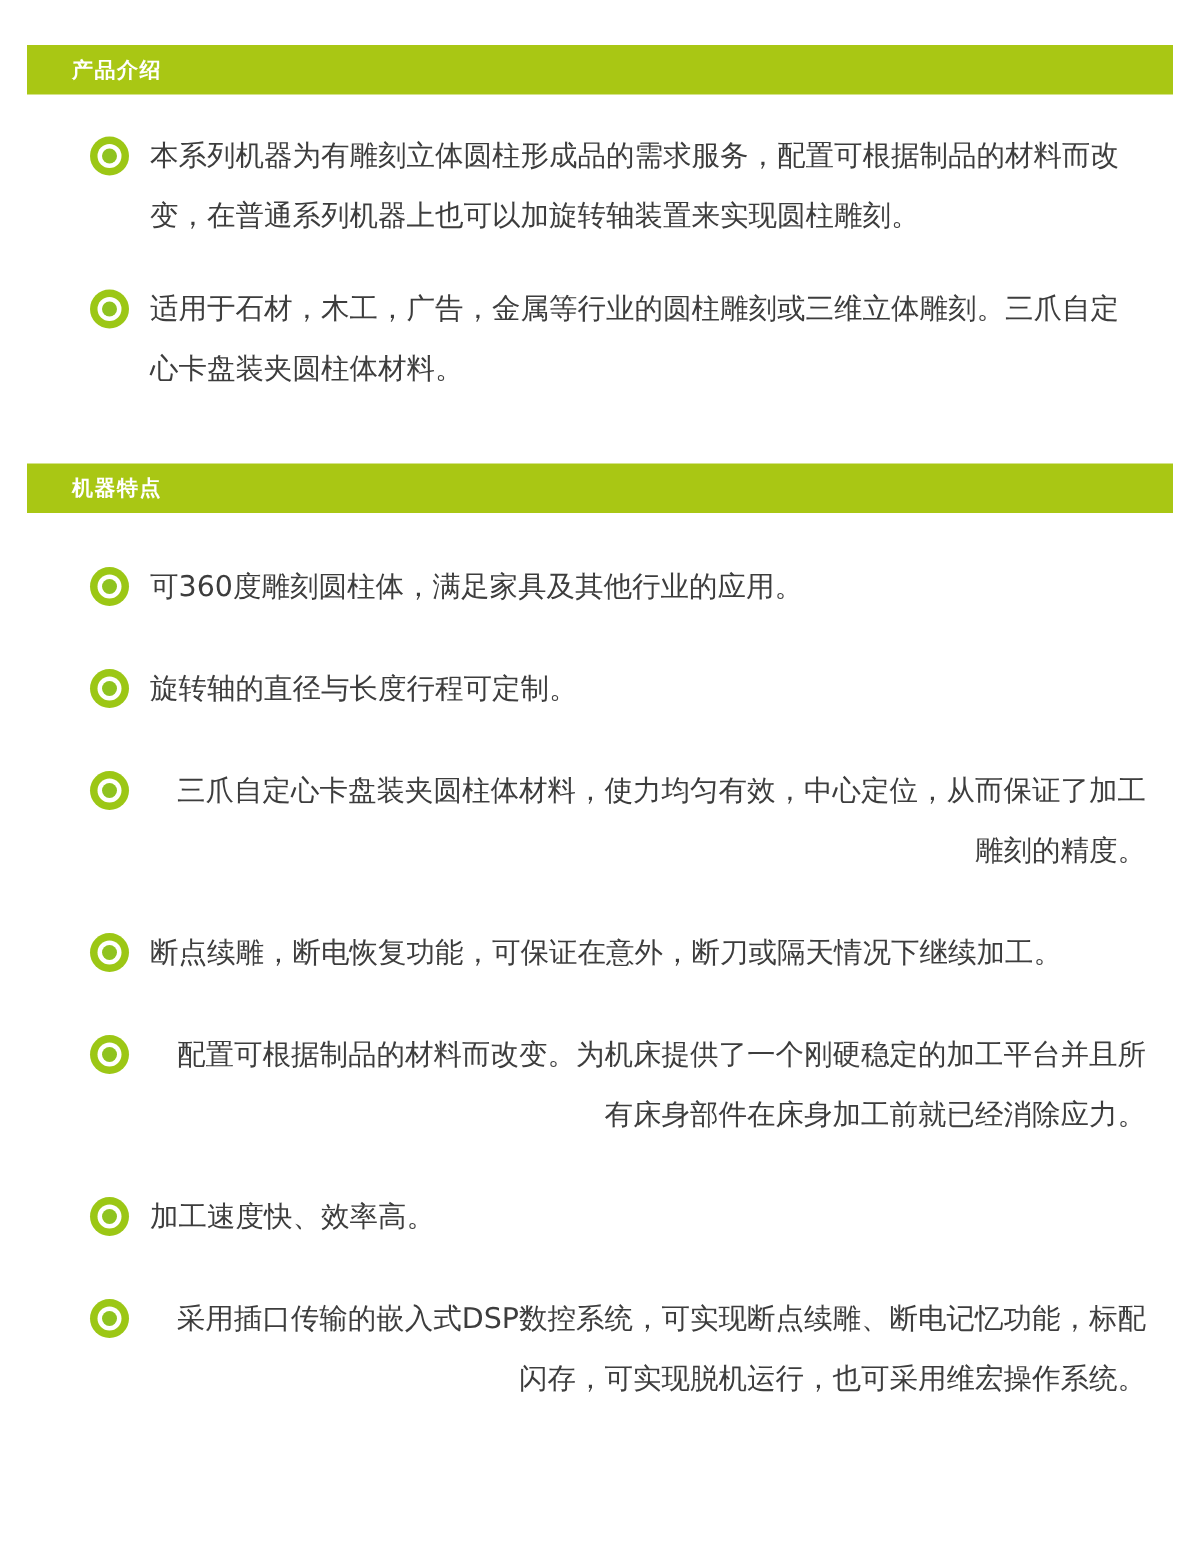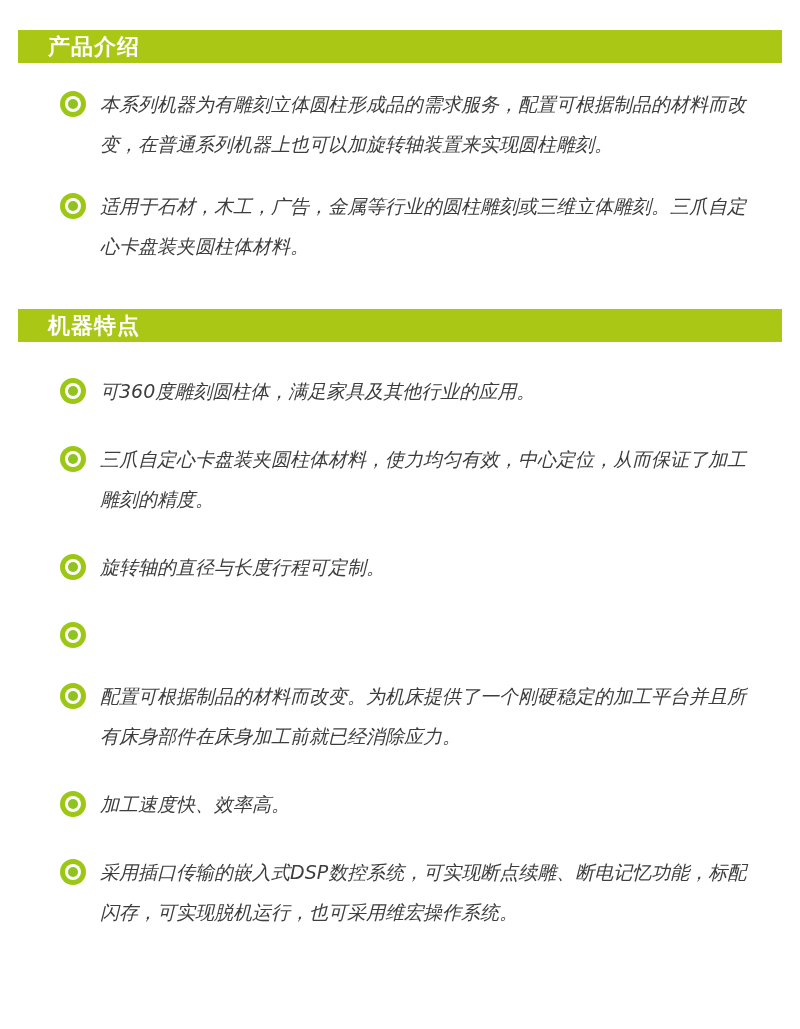--- a/index.html
+++ b/index.html
@@ -23,36 +23,35 @@
     margin: 0 18px;
     background: var(--header-bar);
     display: flex;
     align-items: center;
     padding-left: 30px;
   }
   .bar-1 { margin-top: 30px; }
   .bar-2 { margin-top: 43px; text-align: center; }
   .section-title {
     color: var(--header-text);
-    font-size: 22px;
+    font-size: 14px;
     font-weight: bold;
     letter-spacing: 1px;
     line-height: 1;
   }
   .items {
     padding: 21px 16px 0 60px;
-    font-style: italic;
   }
   .items-2 { padding-top: 29px; }
   .item {
     display: flex;
     align-items: flex-start;
     margin-bottom: 22px;
   }
-  .items-2 .item { margin-bottom: 28px; }
+  .items-2 .item { margin-bottom: 28px; text-align: right; }
   .bullet {
     width: 26px;
     height: 26px;
     flex: 0 0 26px;
     margin: 7px 14px 0 0;
     border-radius: 50%;
     background: var(--bullet-outer);
     position: relative;
   }
   .bullet::before {
@@ -98,28 +97,29 @@
   <span class="section-title">机器特点</span>
 </div>
 
 <div class="items items-2">
   <div class="item">
     <span class="bullet"></span>
     <span class="item-text">可360度雕刻圆柱体，满足家具及其他行业的应用。</span>
   </div>
   <div class="item">
     <span class="bullet"></span>
+    <span class="item-text">旋转轴的直径与长度行程可定制。</span>
+  </div>
+  <div class="item">
+    <span class="bullet"></span>
     <span class="item-text">三爪自定心卡盘装夹圆柱体材料，使力均匀有效，中心定位，从而保证了加工雕刻的精度。</span>
   </div>
   <div class="item">
     <span class="bullet"></span>
-    <span class="item-text">旋转轴的直径与长度行程可定制。</span>
-  </div>
-  <div class="item">
-    <span class="bullet"></span>
+    <span class="item-text">断点续雕，断电恢复功能，可保证在意外，断刀或隔天情况下继续加工。</span>
   </div>
   <div class="item">
     <span class="bullet"></span>
     <span class="item-text">配置可根据制品的材料而改变。为机床提供了一个刚硬稳定的加工平台并且所有床身部件在床身加工前就已经消除应力。</span>
   </div>
   <div class="item">
     <span class="bullet"></span>
     <span class="item-text">加工速度快、效率高。</span>
   </div>
   <div class="item">

